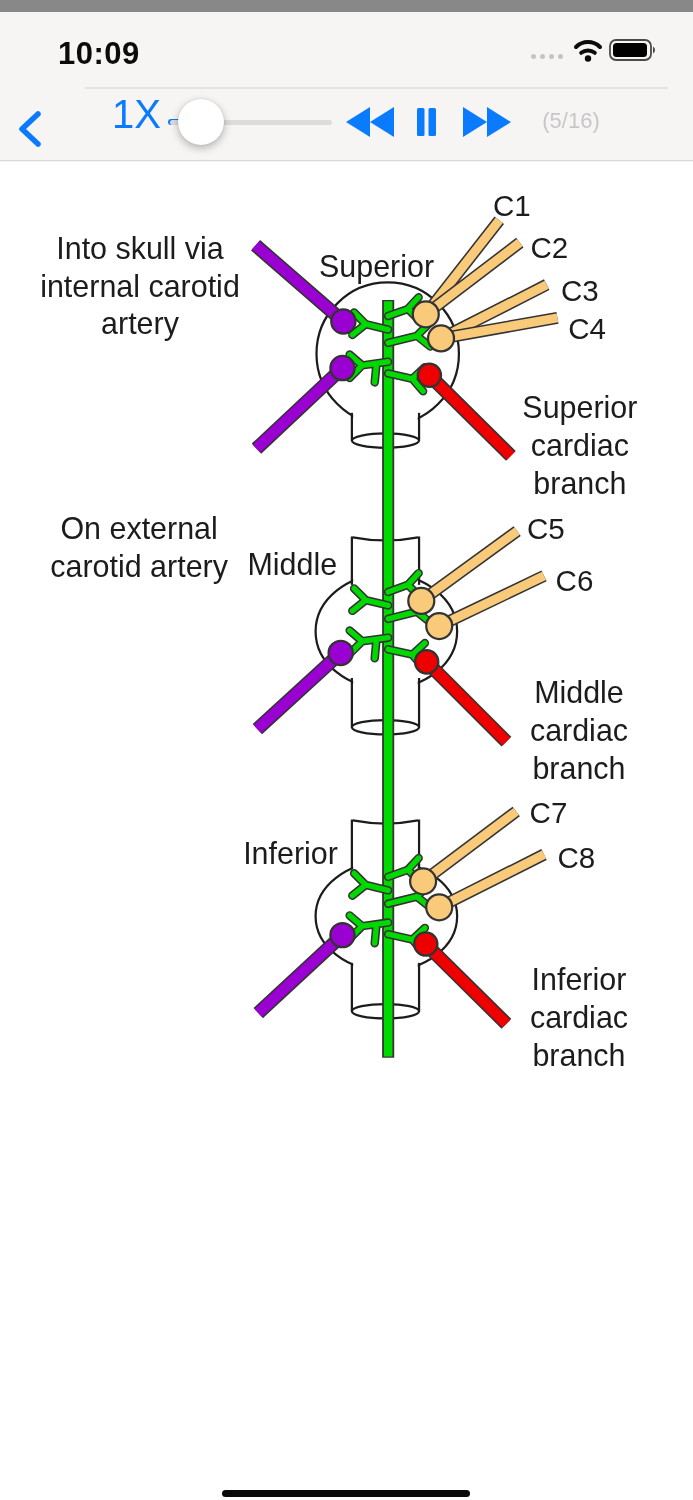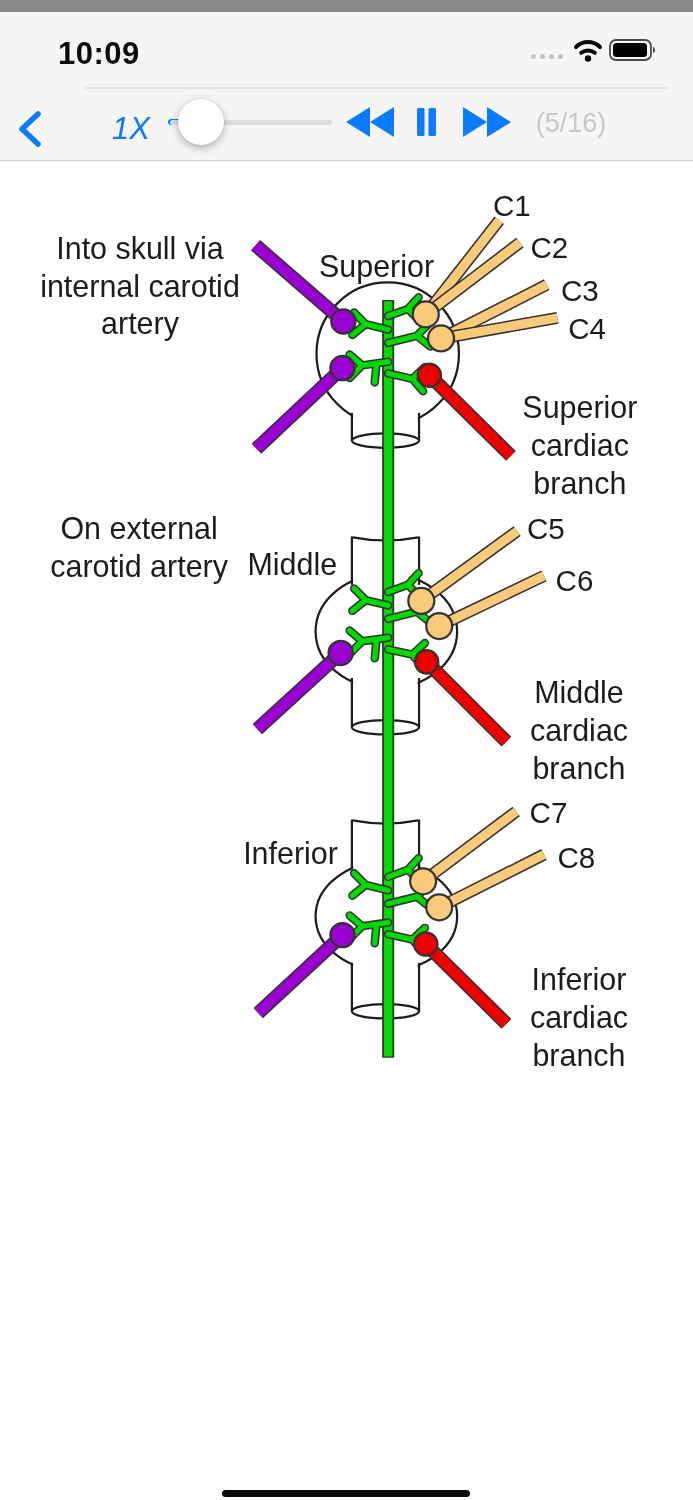--- a/index.html
+++ b/index.html
@@ -9,29 +9,29 @@
   #chrome{position:absolute;left:0;top:0;width:693px;height:150px;background:#f6f5f3;}
   #chrome .hair-top{position:absolute;left:85px;top:75px;width:583px;height:2px;background:#e4e3e1;}
   #chrome .hair-bottom{position:absolute;left:0;top:148px;width:693px;height:1px;background:#d9d8d6;}
   #time{position:absolute;left:58px;top:24px;font-size:31px;font-weight:700;color:#0b0b0b;letter-spacing:.5px;}
   #cell-dots{position:absolute;left:531px;top:42px;display:flex;gap:4px;}
   #cell-dots i{width:5px;height:5px;border-radius:50%;background:#c4c4c6;display:block;}
   #wifi{position:absolute;left:573px;top:27px;}
   #battery{position:absolute;left:609px;top:27px;}
   
   #back-btn{position:absolute;left:14px;top:95px;width:40px;height:44px;cursor:pointer;}
-  #speed-btn{position:absolute;left:112px;top:99px;font-size:31px;color:#0a7aff;cursor:pointer;font-style:italic;}
+  #speed-btn{position:absolute;left:112px;top:80px;font-size:40px;color:#0a7aff;cursor:pointer;}
   #slider{position:absolute;left:166px;top:86px;width:172px;height:48px;}
   #slider .track{position:absolute;left:4px;top:22px;width:162px;height:5px;border-radius:3px;background:#dcdcdc;}
   #slider .fill{position:absolute;left:2px;top:21px;width:32px;height:6px;border-radius:3px;background:#0a7aff;}
   #slider .thumb{position:absolute;left:12px;top:1px;width:46px;height:46px;border-radius:50%;background:#fff;
                  box-shadow:0 3px 9px rgba(0,0,0,.28),0 0 2px rgba(0,0,0,.12);}
   .tbtn{position:absolute;top:88px;cursor:pointer;}
   #rewind-btn{left:345px;} #pause-btn{left:415px;} #forward-btn{left:462px;}
-  #page-counter{position:absolute;left:528px;top:96px;width:86px;text-align:center;font-size:27px;color:#c7c7c9;}
+  #page-counter{position:absolute;left:528px;top:96px;width:86px;text-align:center;font-size:22px;color:#c7c7c9;}
   
   #diagram-wrap{position:absolute;left:0;top:150px;width:693px;height:1290px;}
   #home-indicator{position:absolute;left:222px;top:1478px;width:248px;height:7px;border-radius:4px;background:#0a0a0a;}
 </style>
 </head>
 <body>
 
 <div id="screen">
 
   <div id="chrome">

